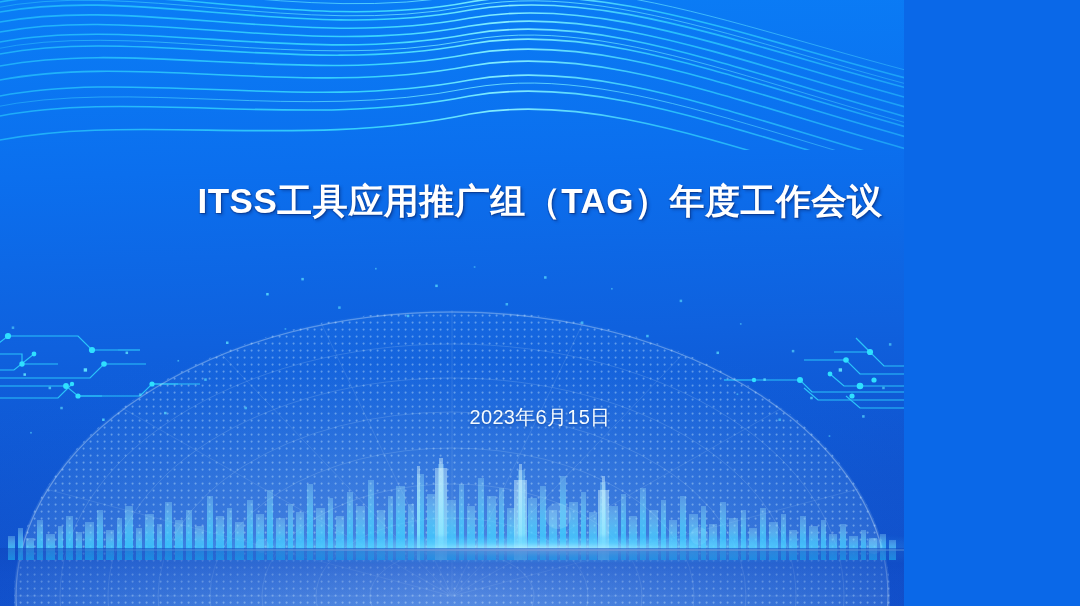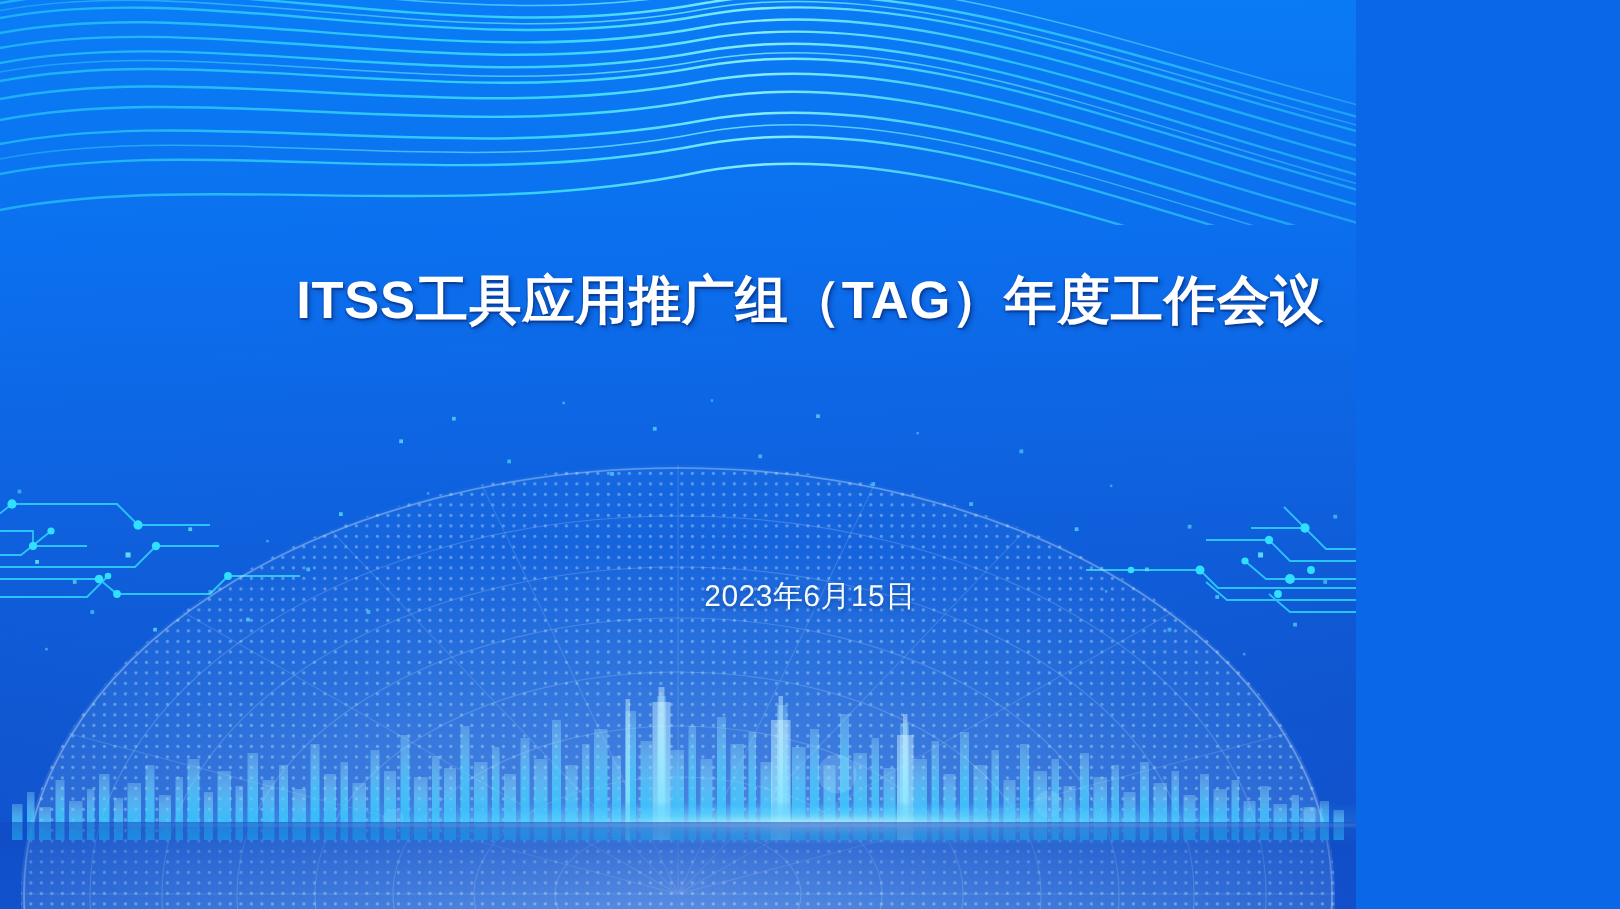--- a/index.html
+++ b/index.html
@@ -90,21 +90,21 @@
     letter-spacing:0.5px;
     line-height:58px;
     white-space:nowrap;
     text-shadow:
        1px  1px 0 rgba(10,55,140,0.55),
       -1px  1px 0 rgba(10,55,140,0.35),
        2px  2px 3px rgba(8,45,120,0.45);
   }
   .date-text {
     position:absolute;
-    left:0; top:384px;
+    left:0; top:404px;
     width:1080px;
     text-align:center;
     color:#f4fbff;
     font-size:20px;
     letter-spacing:0.3px;
     z-index:20;
     text-shadow:0 1px 3px rgba(8,45,120,0.5);
   }
 </style>
 </head>

